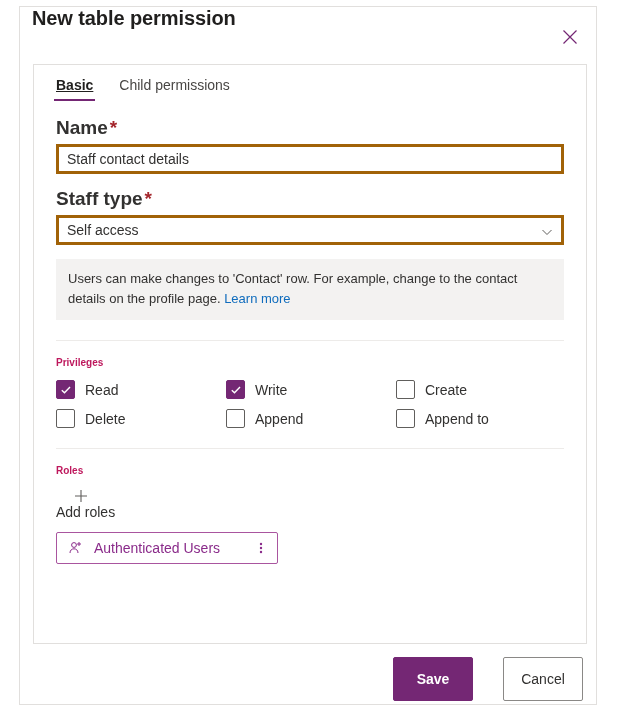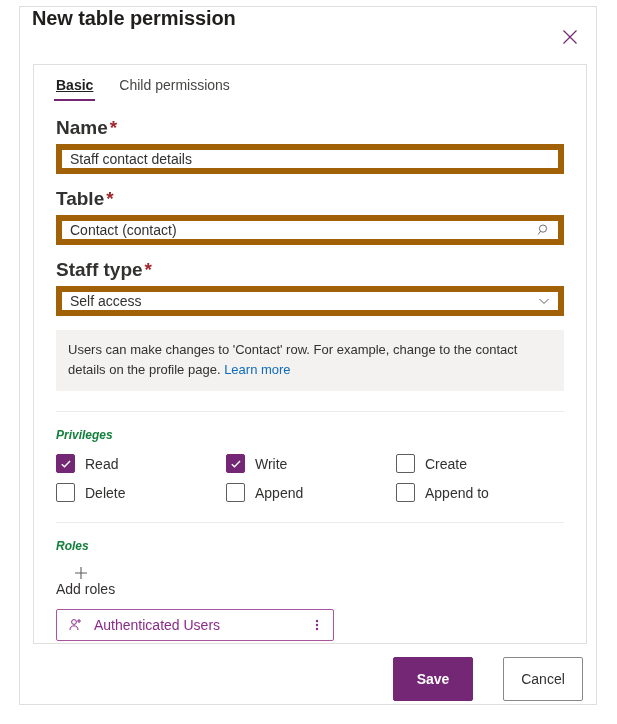--- a/index.html
+++ b/index.html
@@ -117,25 +117,24 @@
   .req {
     color: #a4262c;
     font-weight: 600;
     margin-left: 2px;
   }
 
   .input-wrap {
     position: relative;
     width: 100%;
     height: 30px;
-    border: 6px solid #a16207;
-    box-sizing: border-box;
-    background: #ffffff;
-    display: flex;
-    align-items: center;
+    border: 3px solid #a16207;
+    box-sizing: border-box;
+    background: #ffffff;
+    display: flex;
   }
   .input-wrap input,
   .input-wrap .value {
     flex: 1 1 auto;
     border: none;
     outline: none;
     font-family: "Liberation Sans", sans-serif;
     font-size: 14px;
     color: #323130;
     padding: 0 8px;
@@ -169,25 +168,24 @@
     cursor: pointer;
   }
 
   .divider {
     height: 1px;
     background: #edebe9;
     margin: 20px 0 16px 0;
   }
 
   .section-title {
-    font-size: 12px;
+    font-size: 10px;
     font-weight: 600;
-    color: #15803d;
+    color: #be185d;
     margin-bottom: 12px;
-    font-style: italic;
   }
 
   .privileges-grid {
     display: grid;
     grid-template-columns: 170px 170px 170px;
     row-gap: 10px;
     margin-bottom: 2px;
   }
   .cb-row {
     display: flex;
@@ -234,21 +232,21 @@
     margin-right: 9px;
   }
   .add-link-text {
     font-size: 14px;
     color: #323130;
   }
 
   .role-chip {
     display: flex;
     align-items: center;
-    width: 278px;
+    width: 222px;
     height: 32px;
     border: 1px solid #a9559f;
     border-radius: 2px;
     box-sizing: border-box;
     padding: 0 6px 0 10px;
     background: #ffffff;
   }
   .role-chip .person {
     flex: 0 0 auto;
     width: 18px;
@@ -336,32 +334,20 @@
 
       
       <div class="field">
         <span class="field-label"><span>Name</span><span class="req">*</span></span>
         <div class="input-wrap">
           <input type="text" value="Staff contact details" style="">
         </div>
       </div>
 
       
-      <div class="field">
-        <span class="field-label"><span>Table</span><span class="req">*</span></span>
-        <div class="input-wrap">
-          <input type="text" value="Contact (contact)" style="">
-          <span class="field-icon">
-            <svg width="14" height="14" viewBox="0 0 14 14" aria-hidden="true">
-              <circle cx="6" cy="5.6" r="3.6" stroke="#605e5c" stroke-width="0.9" fill="none"></circle>
-              <path d="M3.4 8.4 L1.2 11.4" stroke="#605e5c" stroke-width="0.9" fill="none"></path>
-            </svg>
-          </span>
-        </div>
-      </div>
 
       
       <div class="field">
         <span class="field-label"><span>Staff type</span><span class="req">*</span></span>
         <div class="input-wrap">
           <span class="value" style="display:flex;align-items:center;">Self access</span>
           <span class="field-icon">
             <svg width="12" height="12" viewBox="0 0 12 12" aria-hidden="true">
               <path d="M1.5 4 L6 8.5 L10.5 4" stroke="#605e5c" stroke-width="1" fill="none"></path>
             </svg>

